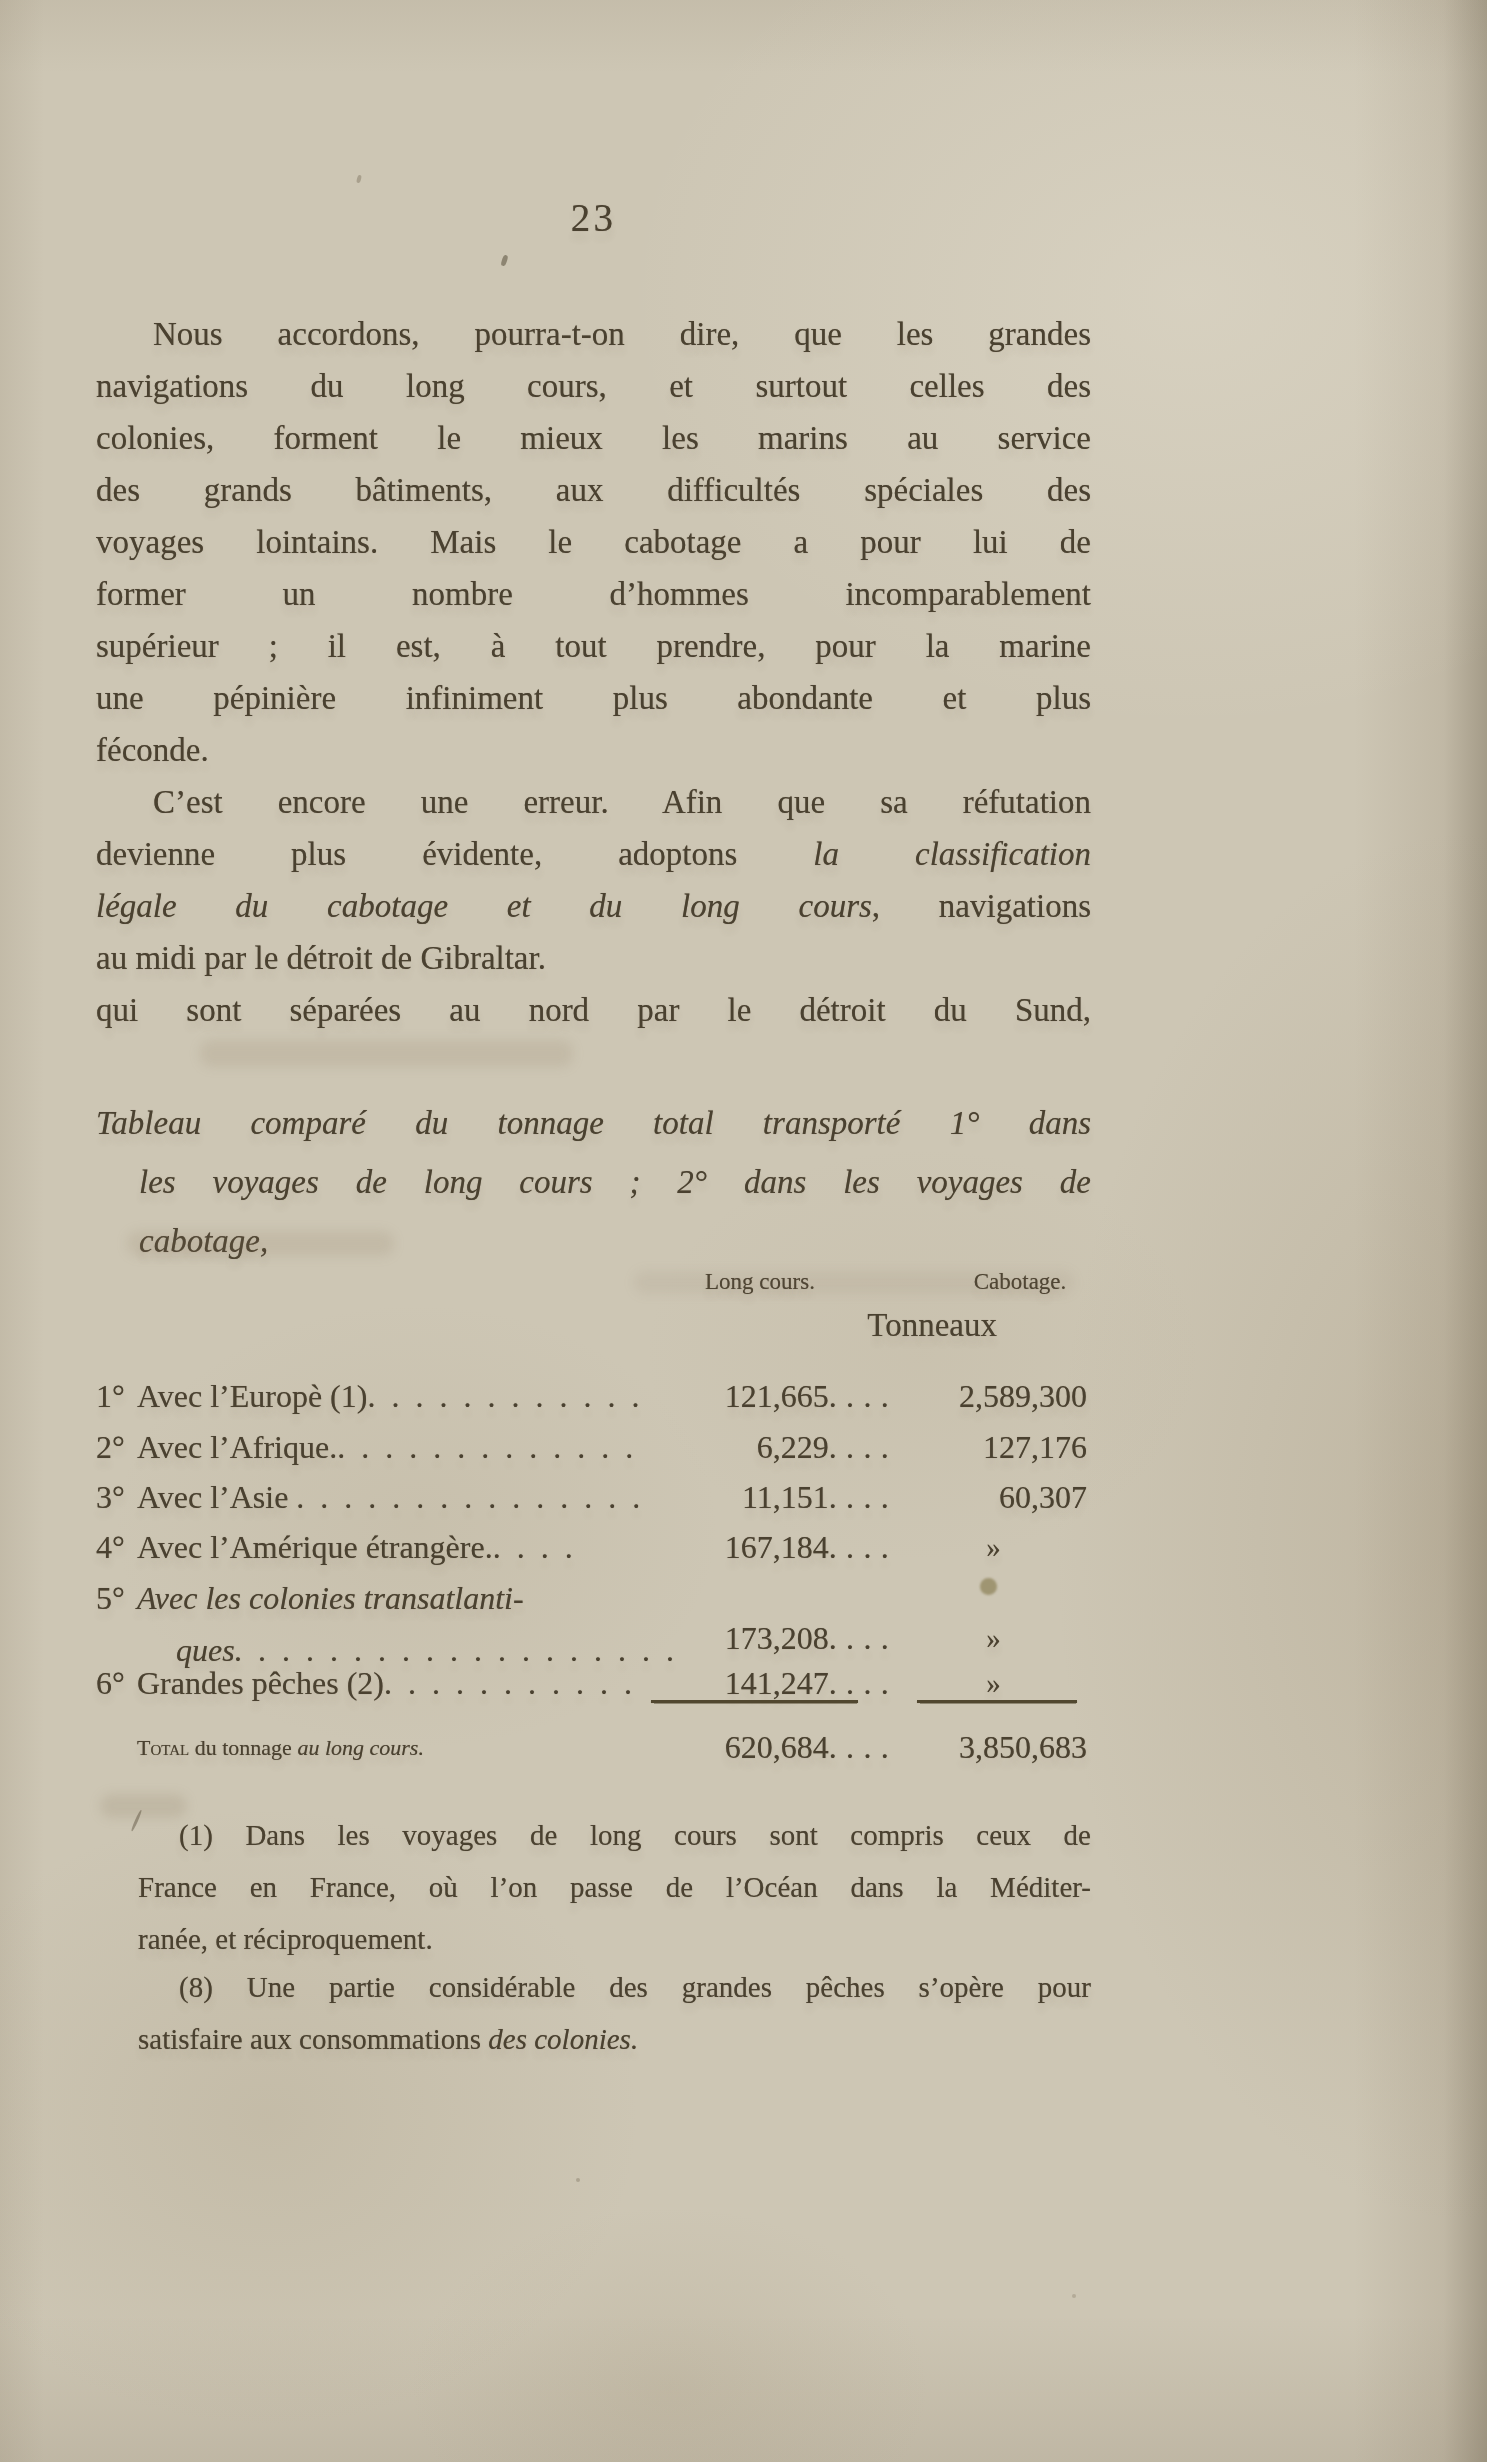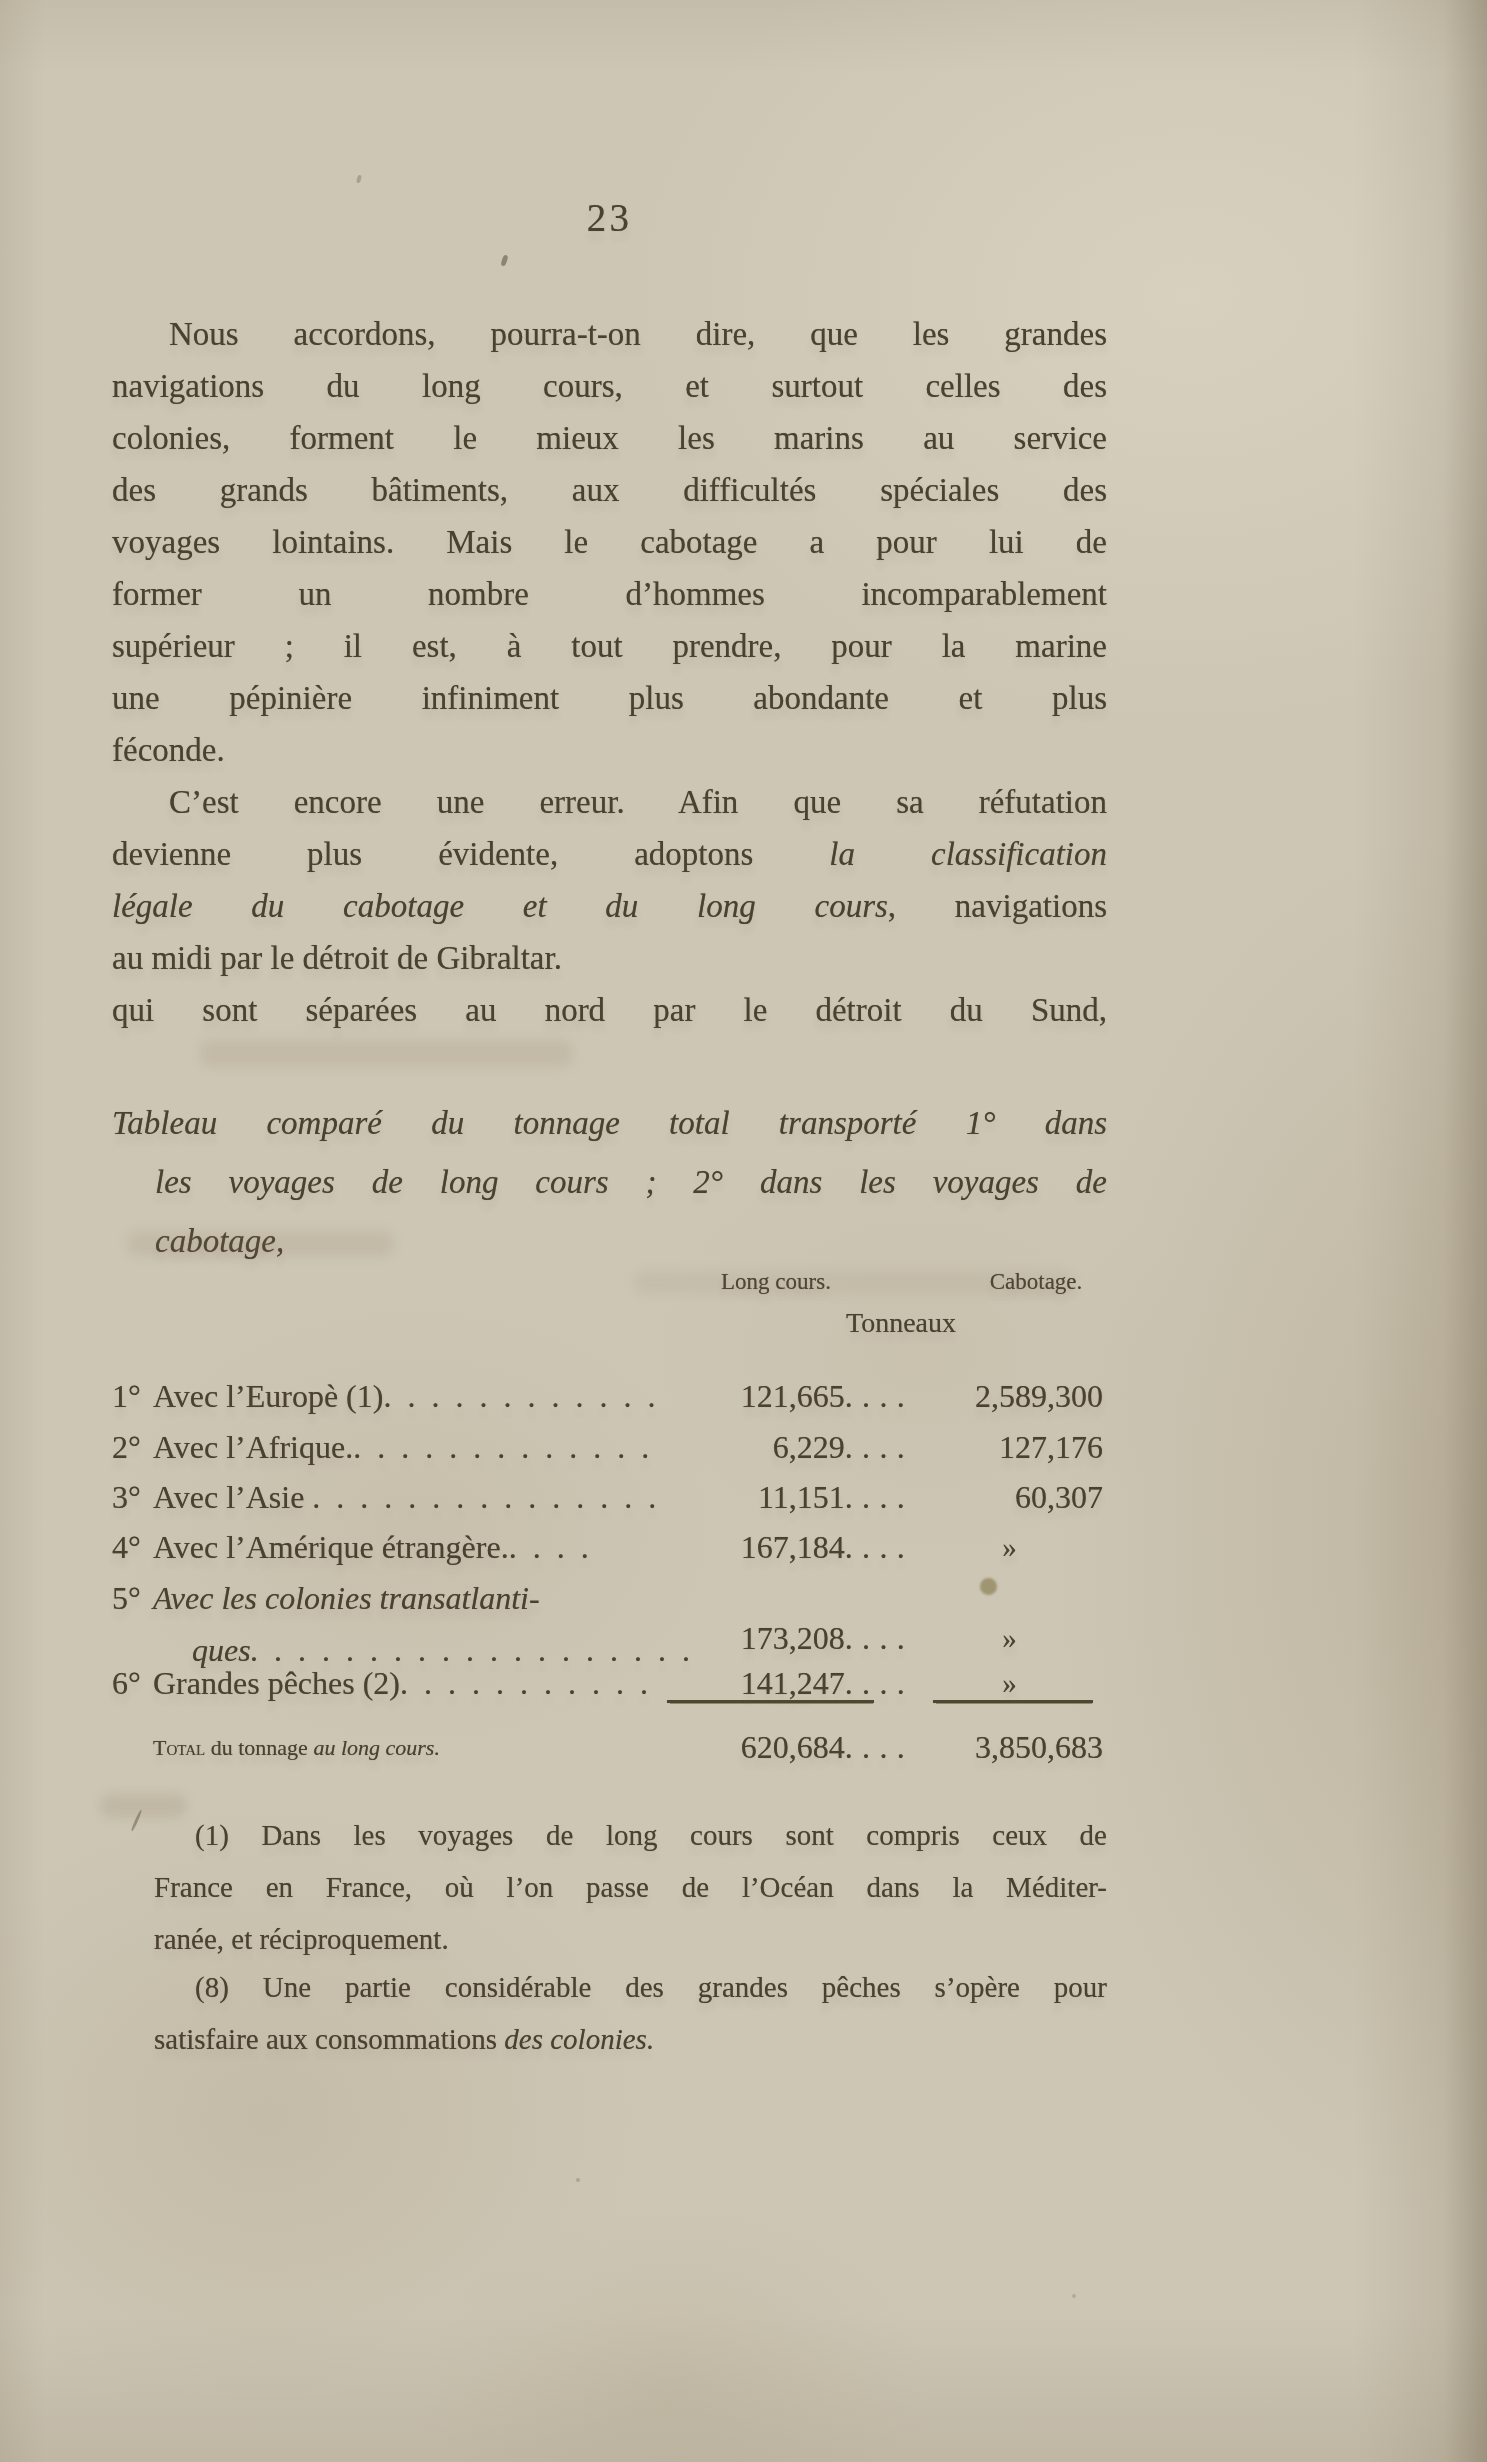--- a/index.html
+++ b/index.html
@@ -15,37 +15,37 @@
       radial-gradient(ellipse 867px 667px at 80% 12%, rgba(238,233,219,.30), transparent 65%),
       radial-gradient(ellipse 600px 500px at 18% 86%, rgba(160,146,118,.20), transparent 62%),
       radial-gradient(ellipse 507px 373px at 28% 62%, rgba(168,154,126,.14), transparent 60%),
       radial-gradient(ellipse 467px 347px at 62% 55%, rgba(170,156,128,.10), transparent 60%),
       radial-gradient(ellipse 600px 1000px at 99% 62%, rgba(148,133,106,.25), transparent 70%),
       radial-gradient(ellipse 400px 280px at 45% 97%, rgba(158,144,116,.16), transparent 65%),
       linear-gradient(to right, rgba(120,105,82,.12) 0%, transparent 3%, transparent 91%, rgba(128,112,88,.16) 97%, rgba(96,84,62,.38) 100%),
       linear-gradient(to bottom, rgba(125,110,86,.10) 0%, transparent 3%, transparent 94%, rgba(120,105,82,.16) 100%);
     text-shadow:0 0 0.7px rgba(72,62,44,.55), 0 8px 6px rgba(104,90,64,.10);
   }
-  .col{position:absolute;left:112px;top:0;width:995px;height:2462px;}
+  .col{position:absolute;left:96px;top:0;width:995px;height:2462px;}
   .pageno{
     position:absolute;top:195px;left:0;width:995px;
     text-align:center;font-size:39px;letter-spacing:3.3px;
   }
   .block{position:absolute;left:0;width:995px;}
   .line{line-height:52px;font-size:33px;text-align:justify;text-align-last:justify;text-justify:inter-word;}
   .line.last{text-align-last:left;}
   .ind{text-indent:57px;}
   .it{font-style:italic;}
   .caption{font-style:italic;}
   .caption .line{line-height:59px;font-size:33px;}
   .cind{padding-left:43px;}
   .thead{position:absolute;top:1269px;left:0;width:995px;height:33px;font-size:23px;}
   .th1{position:absolute;left:574px;width:180px;text-align:center;}
   .th2{position:absolute;left:834px;width:180px;text-align:center;}
-  .unit{position:absolute;top:1307px;left:734px;width:167px;text-align:left;font-size:28px;}
+  .unit{position:absolute;top:1307px;left:734px;width:167px;text-align:right;font-size:33px;}
   .trow{position:absolute;left:0;width:995px;height:43px;line-height:43px;font-size:32px;}
   .num{position:absolute;left:0;width:47px;}
   .lbl{position:absolute;left:41px;white-space:nowrap;}
   .lbl.indent{left:80px;margin-top:12px;}
   .leader{letter-spacing:16px;}
   .ldr2{letter-spacing:9.3px;}
   .v1{position:absolute;left:467px;width:335px;text-align:right;white-space:nowrap;}
   .v2{position:absolute;left:804px;width:187px;text-align:right;white-space:nowrap;}
   .v2.ditto{text-align:center;font-size:29px;}
   .rule{position:absolute;height:3.3px;background:#51472f;box-shadow:0 0.7px 0.7px rgba(81,71,47,.5);}

